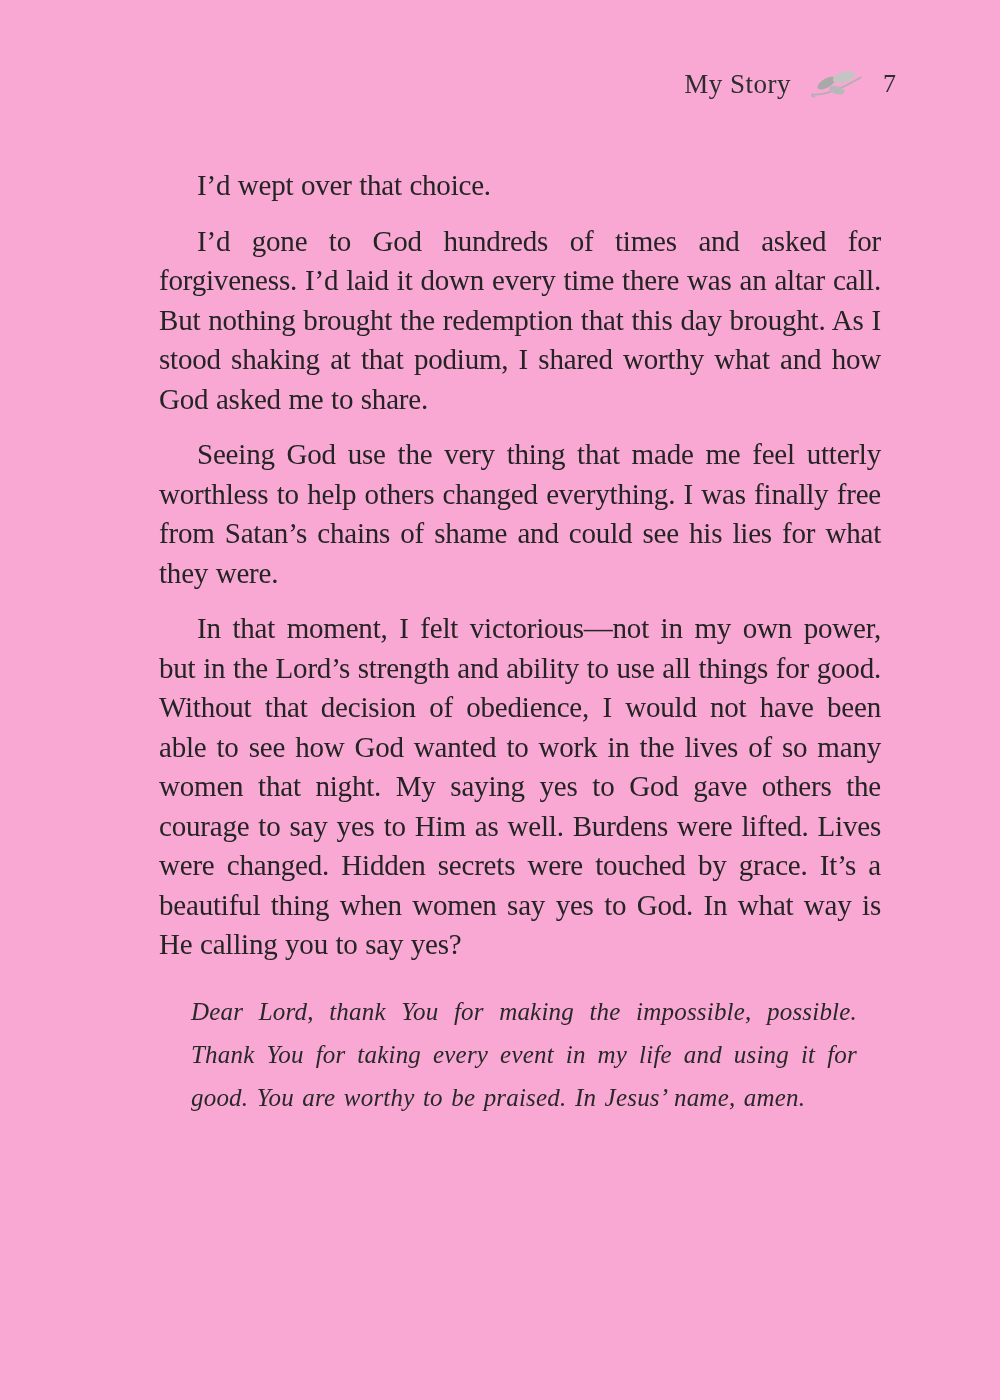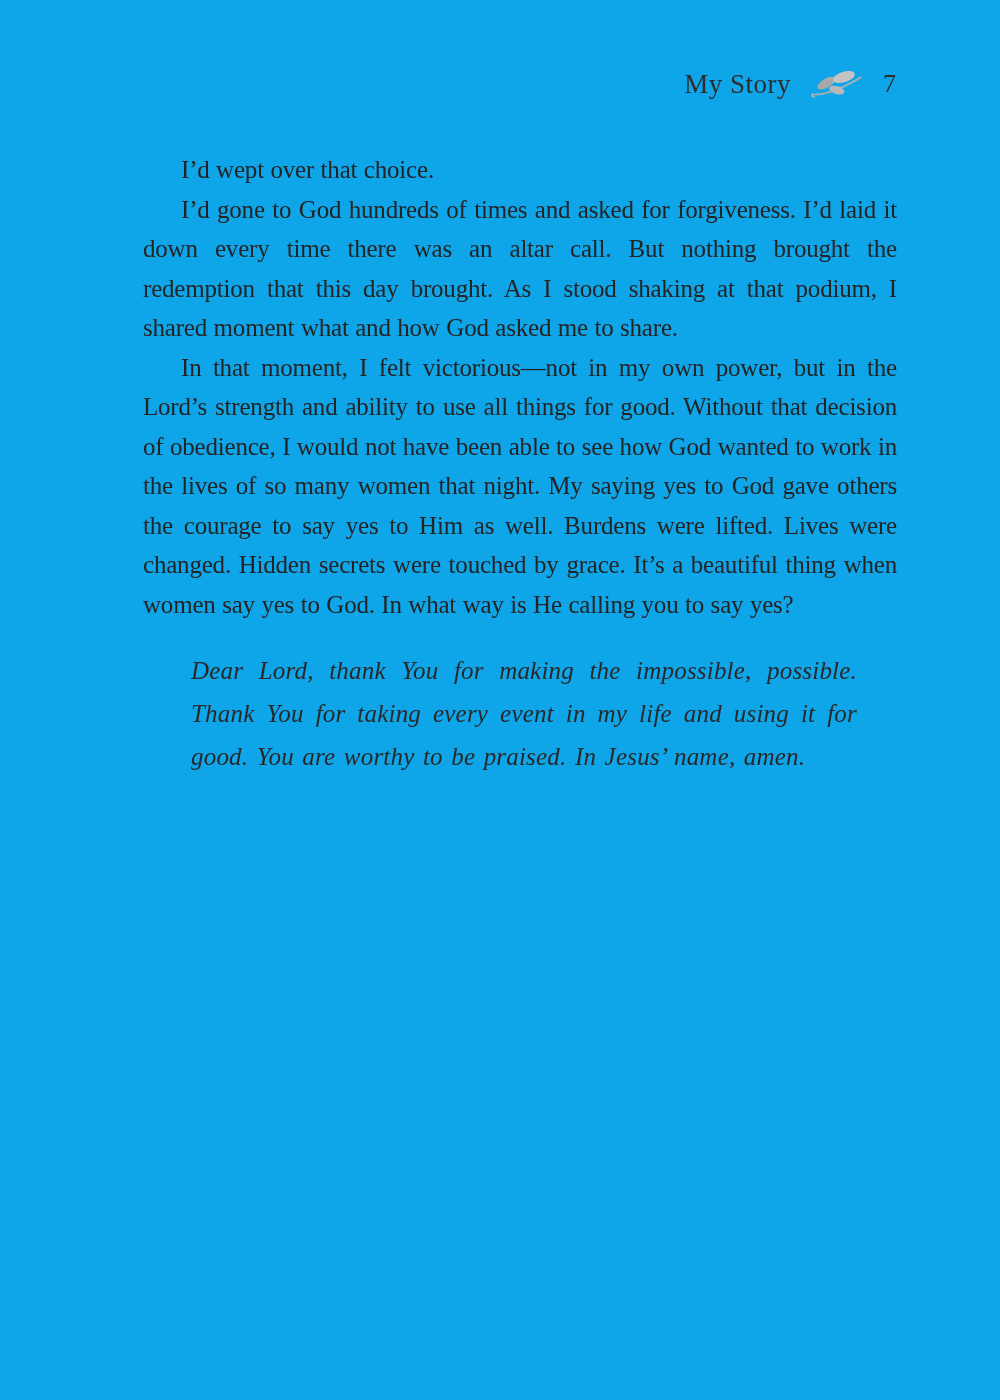--- a/index.html
+++ b/index.html
@@ -4,21 +4,21 @@
 <style>
   html, body {
     margin: 0;
     padding: 0;
     background: #ffffff;
   }
   .page {
     position: relative;
     width: 1000px;
     height: 1400px;
-    background: #0ea5e9;
+    background: #f9a8d4;
     font-family: "Liberation Serif", "DejaVu Serif", serif;
     color: #242424;
     overflow: hidden;
   }
   .running-head {
     position: absolute;
     top: 68px;
     right: 104px;
     display: flex;
     align-items: center;
@@ -40,22 +40,22 @@
     color: #2d2d2d;
     padding-left: 2px;
   }
   .body-text {
     position: absolute;
     top: 150px;
     left: 143px;
     width: 754px;
   }
   .body-text p {
-    margin: 0;
-    font-size: 25px;
+    margin: 16px;
+    font-size: 29px;
     line-height: 39.5px;
     text-align: justify;
     text-indent: 38px;
     letter-spacing: -0.2px;
     word-spacing: 0.5px;
   }
   .prayer {
     margin-top: 25px;
     margin-left: 48px;
     margin-right: 40px;
@@ -80,18 +80,19 @@
       <path d="M4 30 C 16 31, 36 25, 61 10" stroke="#b0b0b0" stroke-width="2.2" fill="none"></path>
       <ellipse cx="21" cy="17" rx="11.5" ry="5.2" transform="rotate(-30 21 17)" fill="#a9a9a9"></ellipse>
       <ellipse cx="41" cy="10" rx="13" ry="6" transform="rotate(-17 41 10)" fill="#c4c4c4"></ellipse>
       <ellipse cx="33" cy="25" rx="9" ry="4.6" transform="rotate(16 33 25)" fill="#b8b8b8"></ellipse>
     </svg>
     <span class="page-num">7</span>
   </header>
 
   <main class="body-text">
     <p>I’d wept over that choice.</p>
-    <p>I’d gone to God hundreds of times and asked for forgiveness. I’d laid it down every time there was an altar call. But nothing brought the redemption that this day brought. As I stood shaking at that podium, I shared moment what and how God asked me to share.</p>
+    <p>I’d gone to God hundreds of times and asked for forgiveness. I’d laid it down every time there was an altar call. But nothing brought the redemption that this day brought. As I stood shaking at that podium, I shared worthy what and how God asked me to share.</p>
+    <p>Seeing God use the very thing that made me feel utterly worthless to help others changed everything. I was finally free from Satan’s chains of shame and could see his lies for what they were.</p>
     <p>In that moment, I felt victorious—not in my own power, but in the Lord’s strength and ability to use all things for good. Without that decision of obedience, I would not have been able to see how God wanted to work in the lives of so many women that night. My saying yes to God gave others the courage to say yes to Him as well. Burdens were lifted. Lives were changed. Hidden secrets were touched by grace. It’s a beautiful thing when women say yes to God. In what way is He calling you to say yes?</p>
     <div class="prayer">Dear Lord, thank You for making the impossible, possible. Thank You for taking every event in my life and using it for good. You are worthy to be praised. In Jesus’ name, amen.</div>
   </main>
 
 </div>
 
 </body></html>

